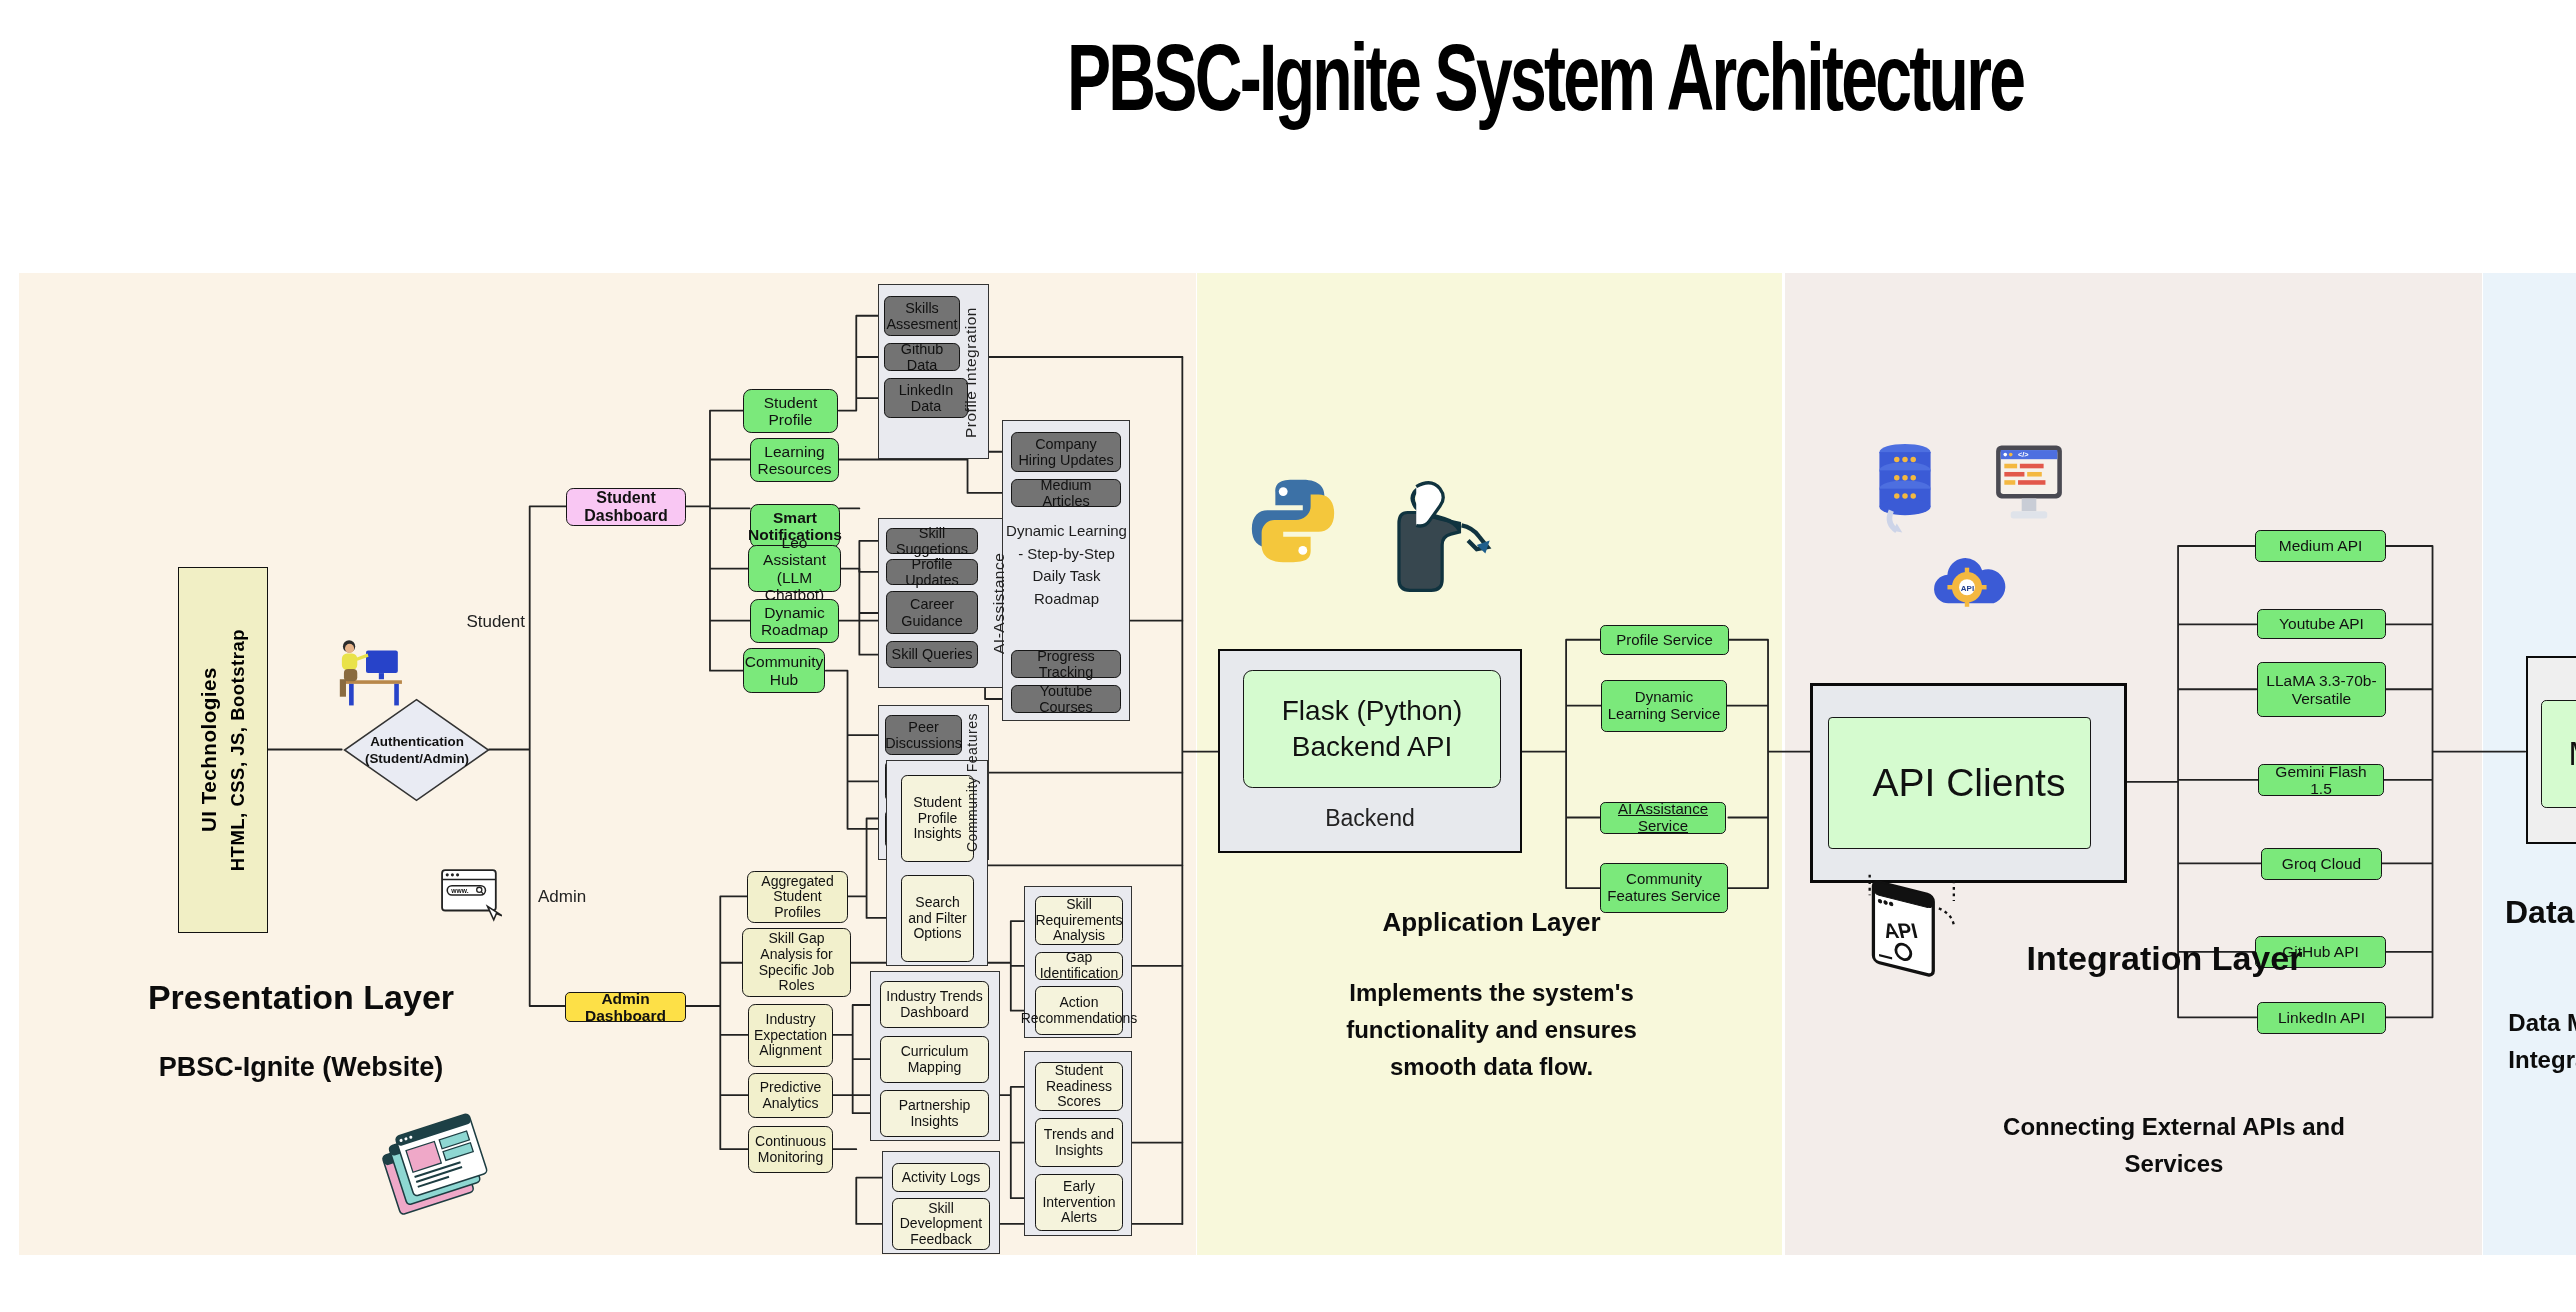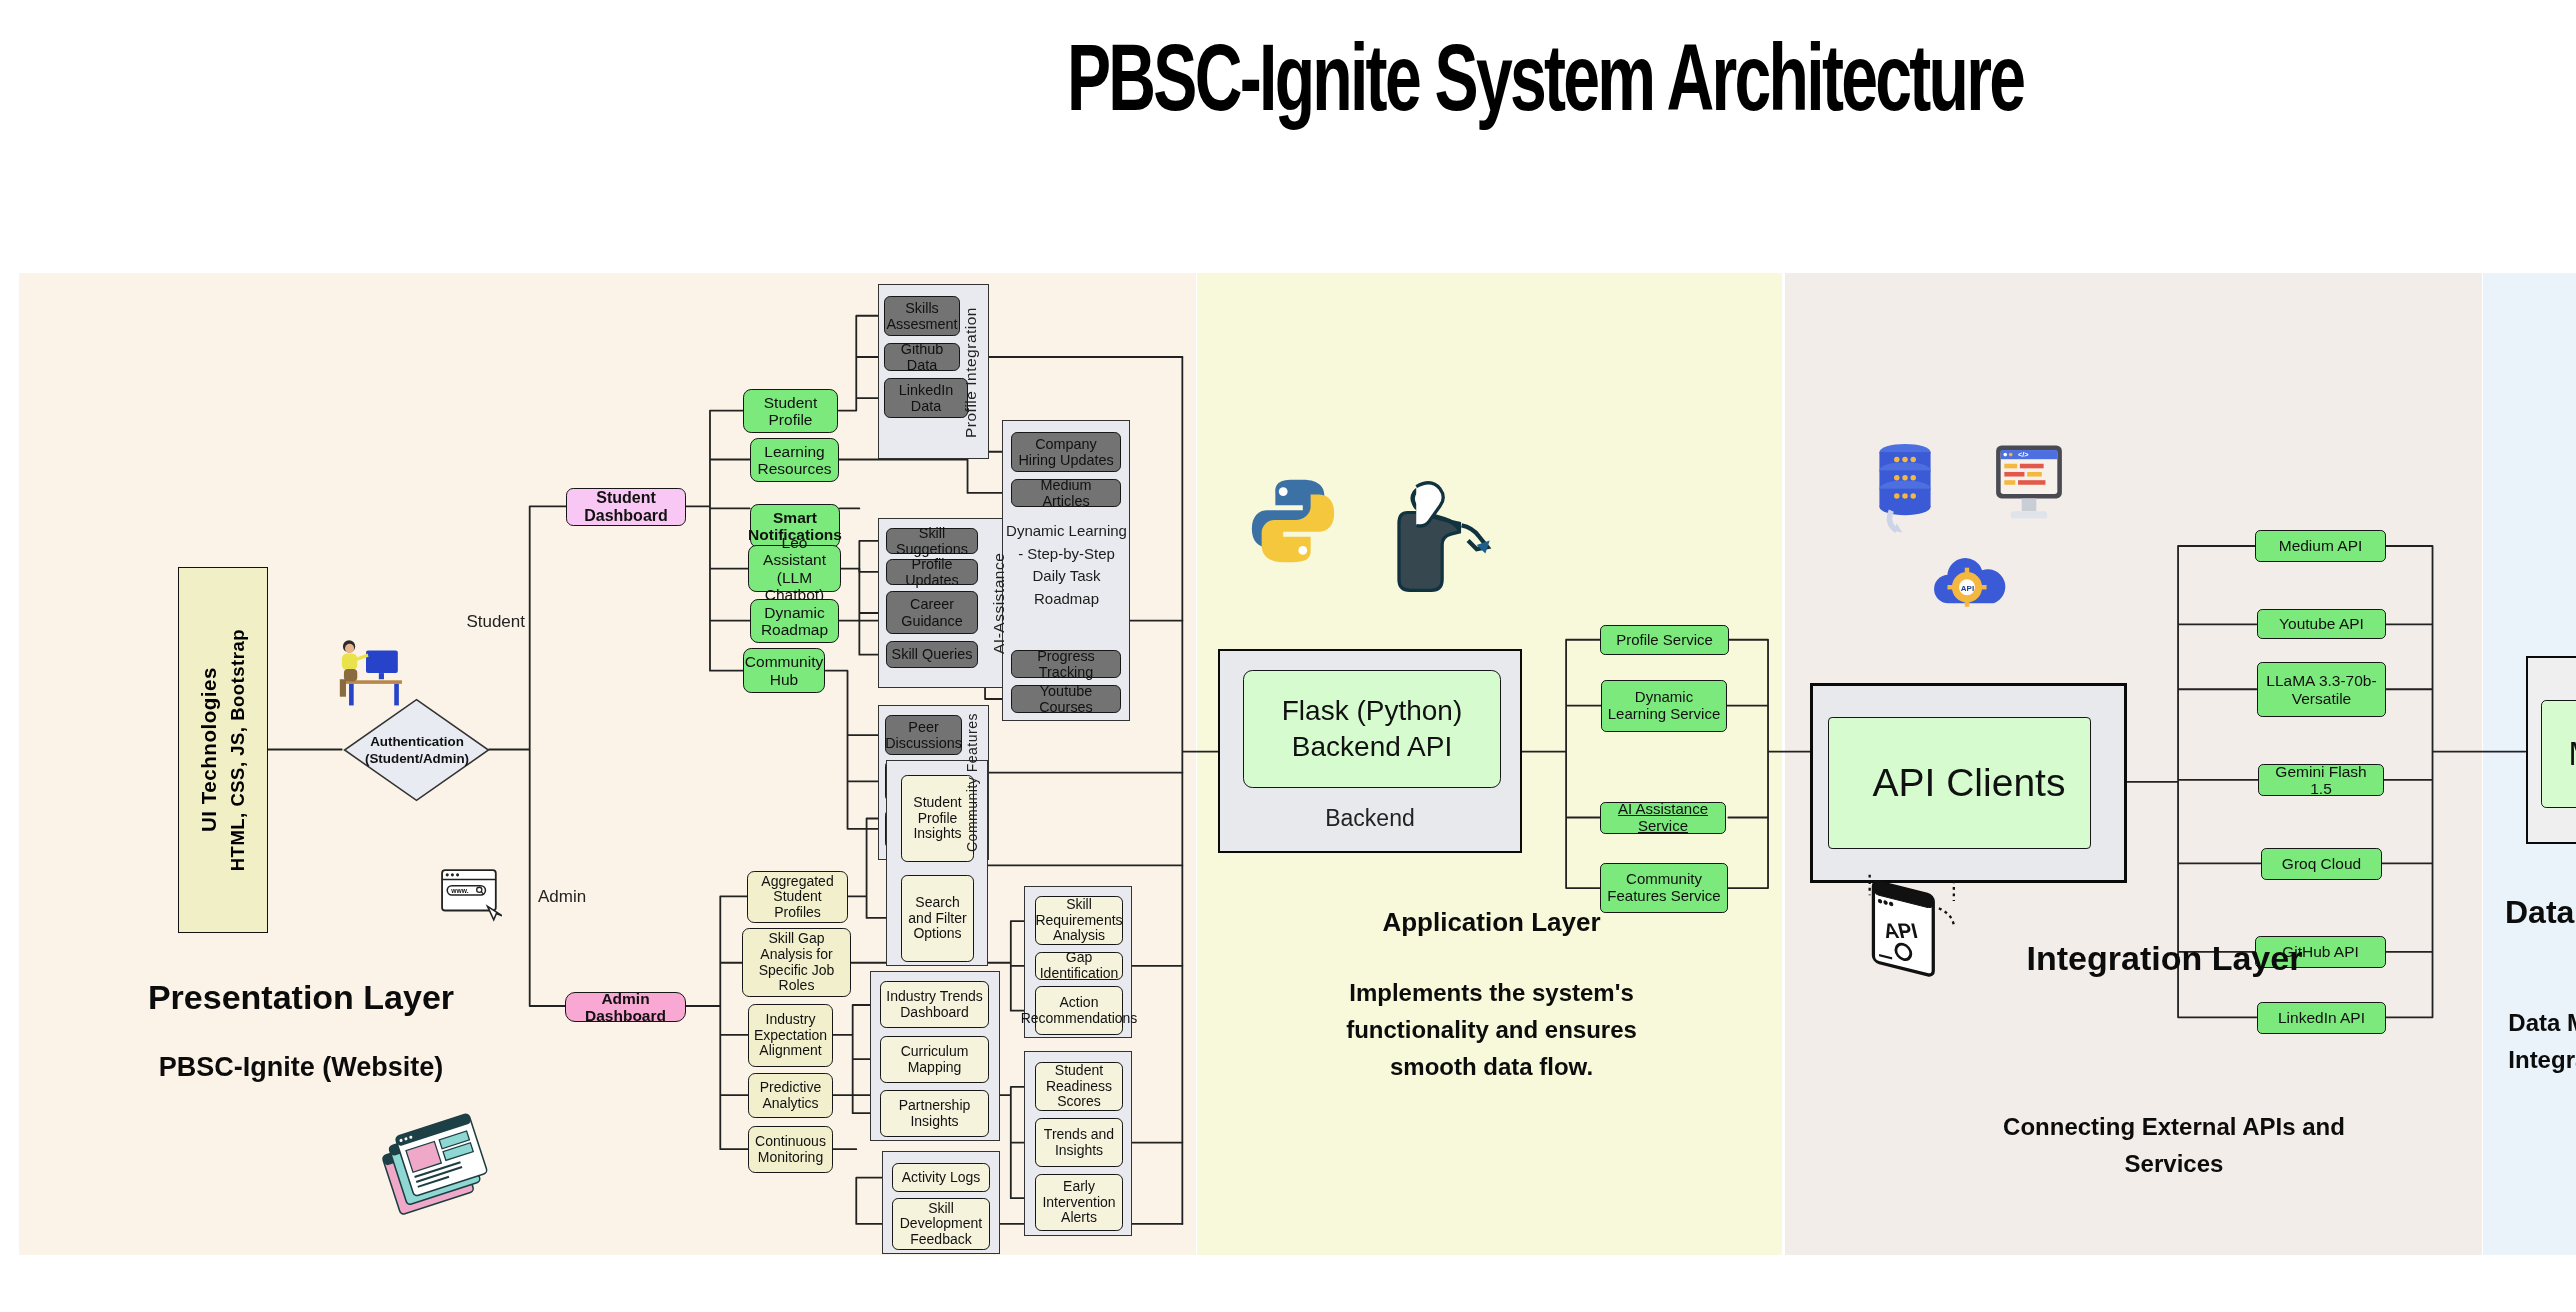--- a/index.html
+++ b/index.html
@@ -116,21 +116,21 @@
     <rect x="14" y="38" width="74" height="18" rx="9" fill="#fff" stroke="#222" stroke-width="3"></rect>
     <text x="22" y="52" font-size="13" font-weight="800" fill="#111">www.</text>
     <circle cx="76" cy="46" r="5" fill="none" stroke="#222" stroke-width="2.5"></circle>
       <line x1="80" y1="50" x2="84" y2="54" stroke="#222" stroke-width="2.5"></line>
     <path d="M92 78 L104 104 L109 92 L120 96 Z" fill="#fff" stroke="#222" stroke-width="3"></path>
   </svg>
 
   <div class="node" style="left:566px;top:488px;width:120px;height:38px;background:#F9C7F3;border-radius:7.2px;font-weight:800;font-size:16px;">
     <span>Student Dashboard</span>
   </div>
-  <div class="node" style="left:565px;top:992px;width:121px;height:30px;background:#f9a8d4;border-radius:10px;font-weight:800;font-size:15.5px;">
+  <div class="node" style="left:565px;top:992px;width:121px;height:30px;background:#fde047;border-radius:5px;font-weight:800;font-size:15.5px;">
     <span>Admin Dashboard</span>
   </div>
 
   <div class="node gbox" style="left:743px;top:389px;width:95px;height:44px;">
     <span>Student Profile</span>
     </div>
   <div class="node gbox" style="left:750px;top:438px;width:89px;height:44px;">
     <span>Learning Resources</span>
     </div>
   <div class="node gbox" style="left:750px;top:504px;width:90px;height:44px;font-weight:bold;">

